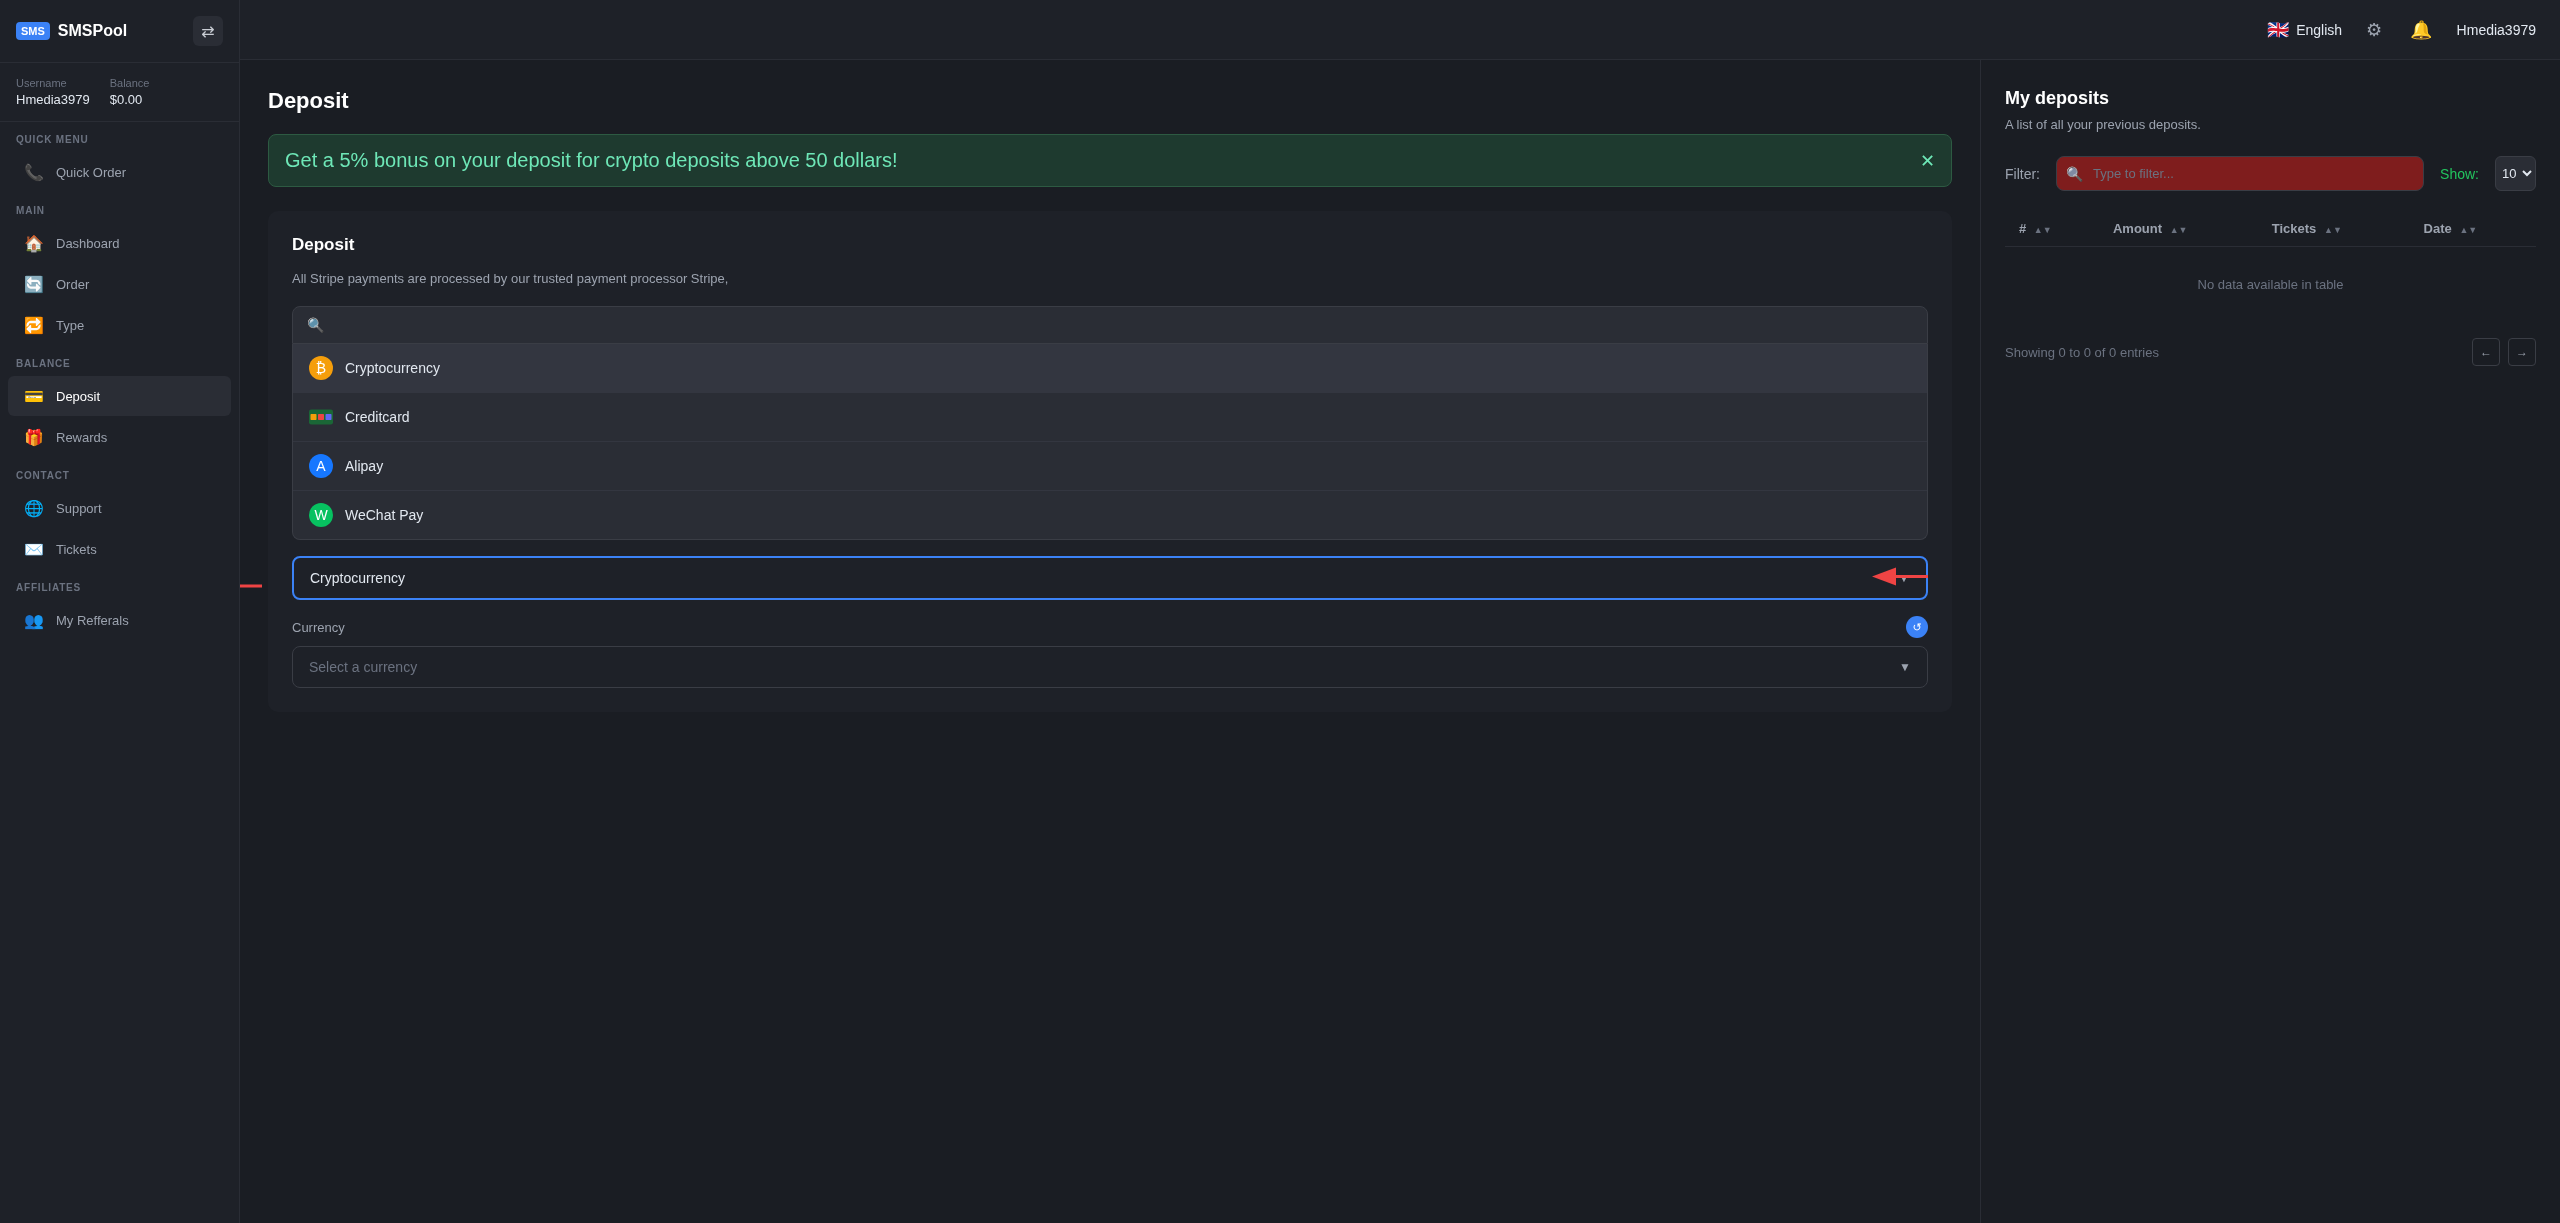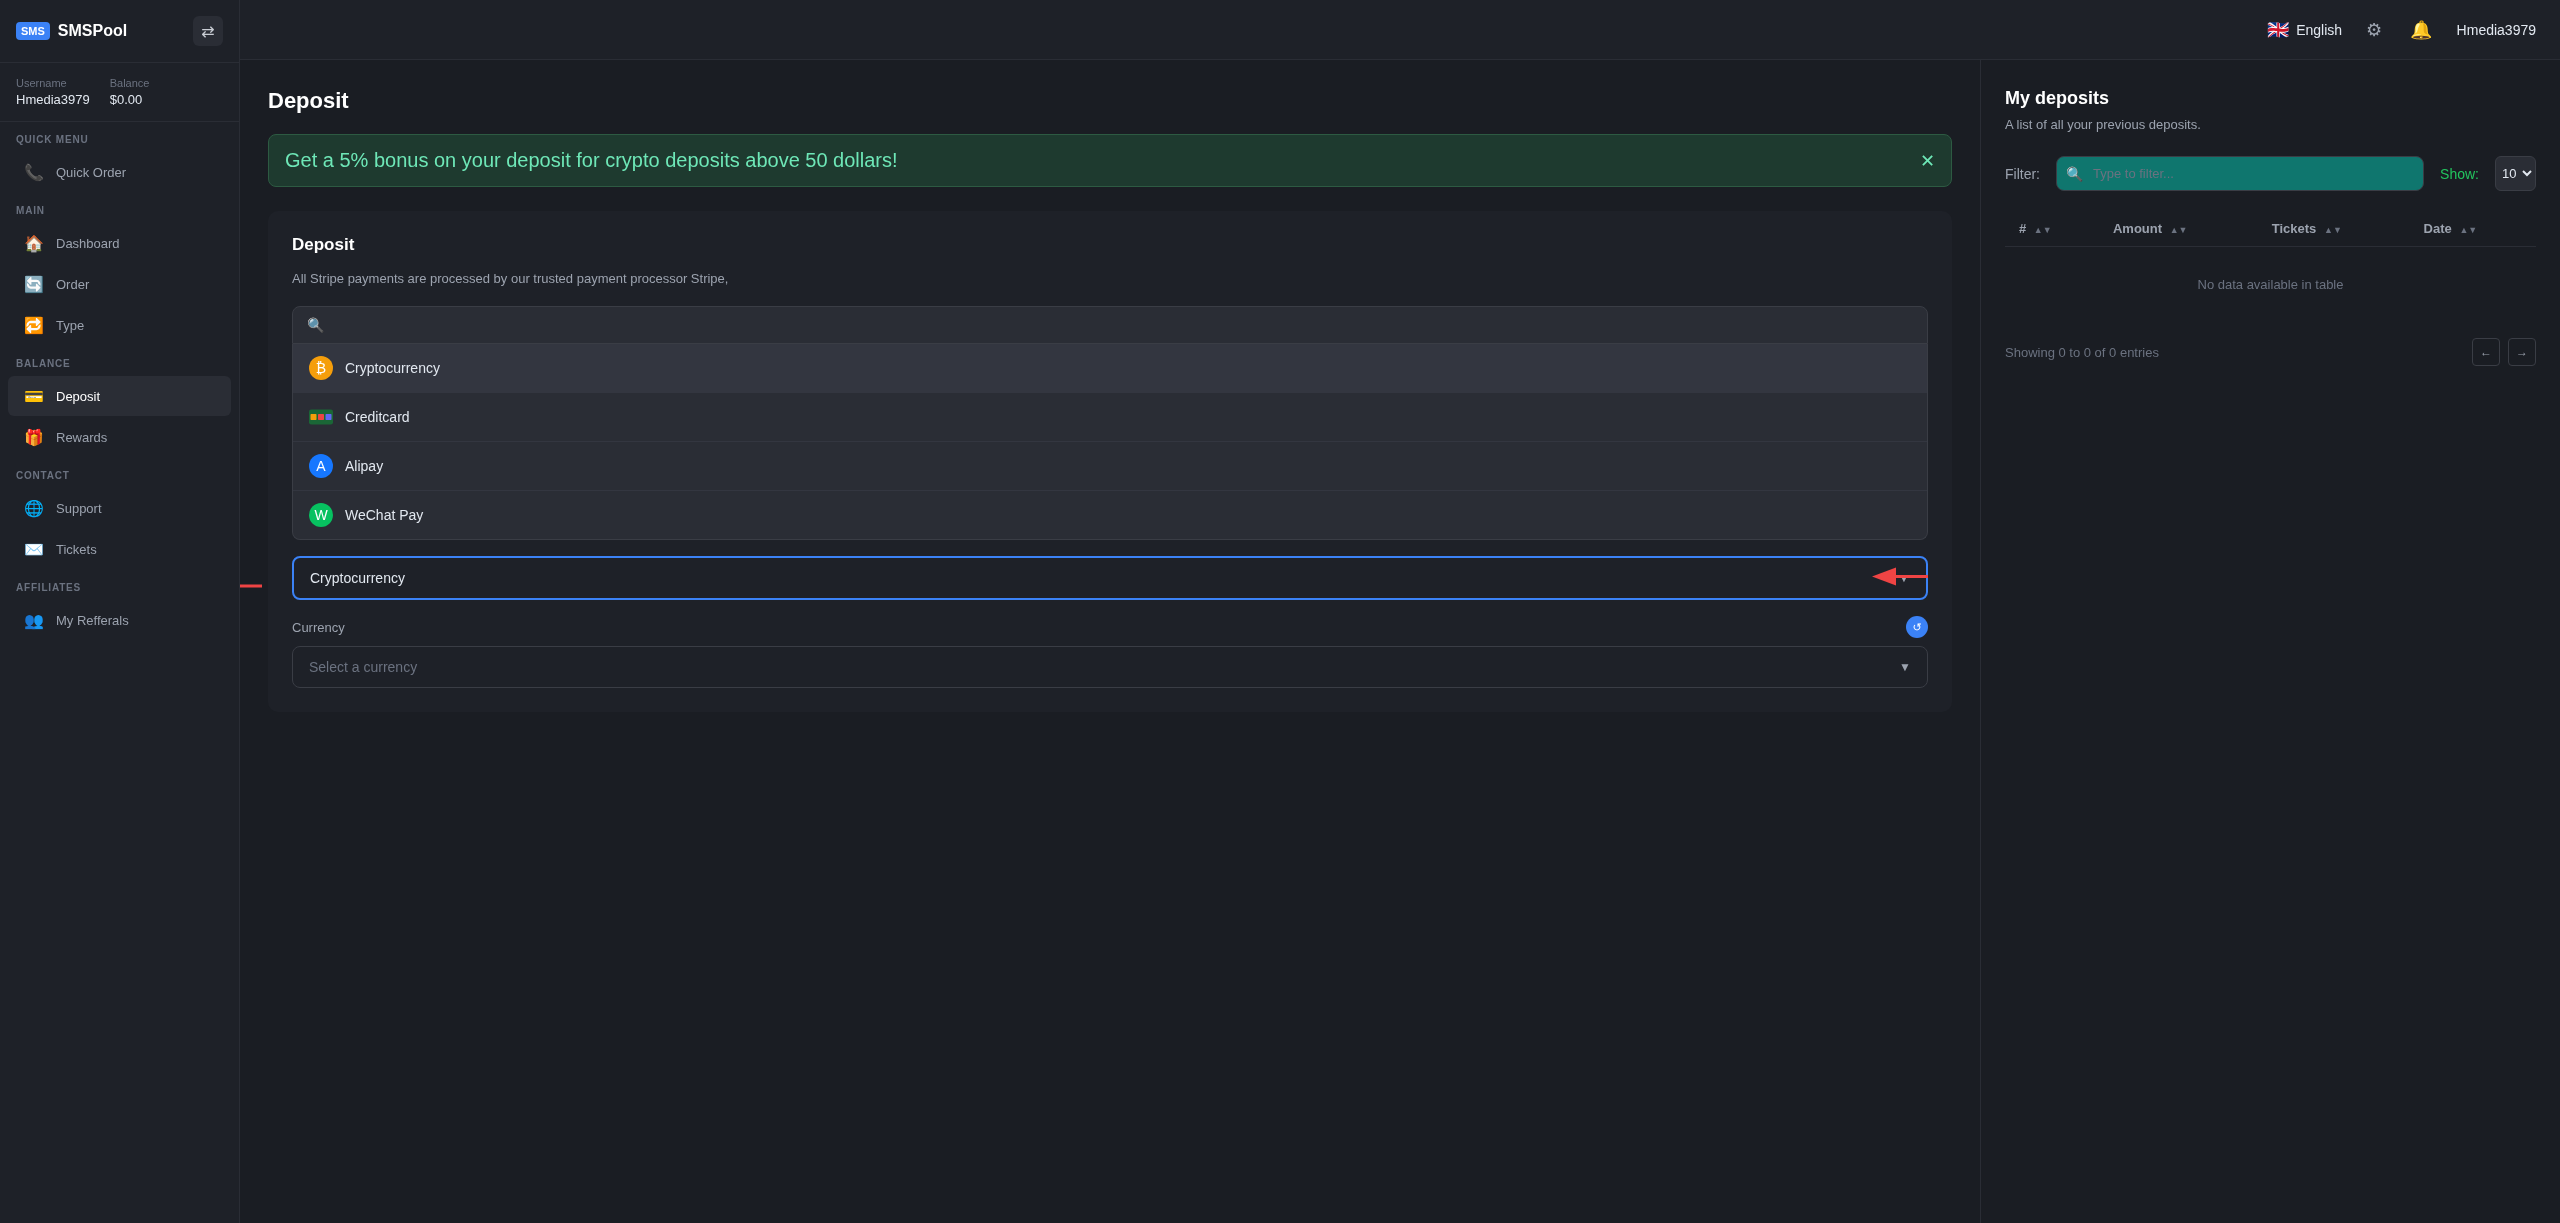--- a/index.html
+++ b/index.html
@@ -418,21 +418,21 @@
       color: #9ca3af;
     }
 
     .filter-input-wrap {
       flex: 1;
       position: relative;
     }
 
     .filter-input {
       width: 100%;
-      background: #0f766e;
+      background: #7f1d1d;
       border: 1px solid #3a3d45;
       border-radius: 8px;
       padding: 9px 14px 9px 36px;
       color: #e2e8f0;
       font-size: 13px;
       outline: none;
     }
 
     .filter-input::placeholder {
       color: #6b7280;

